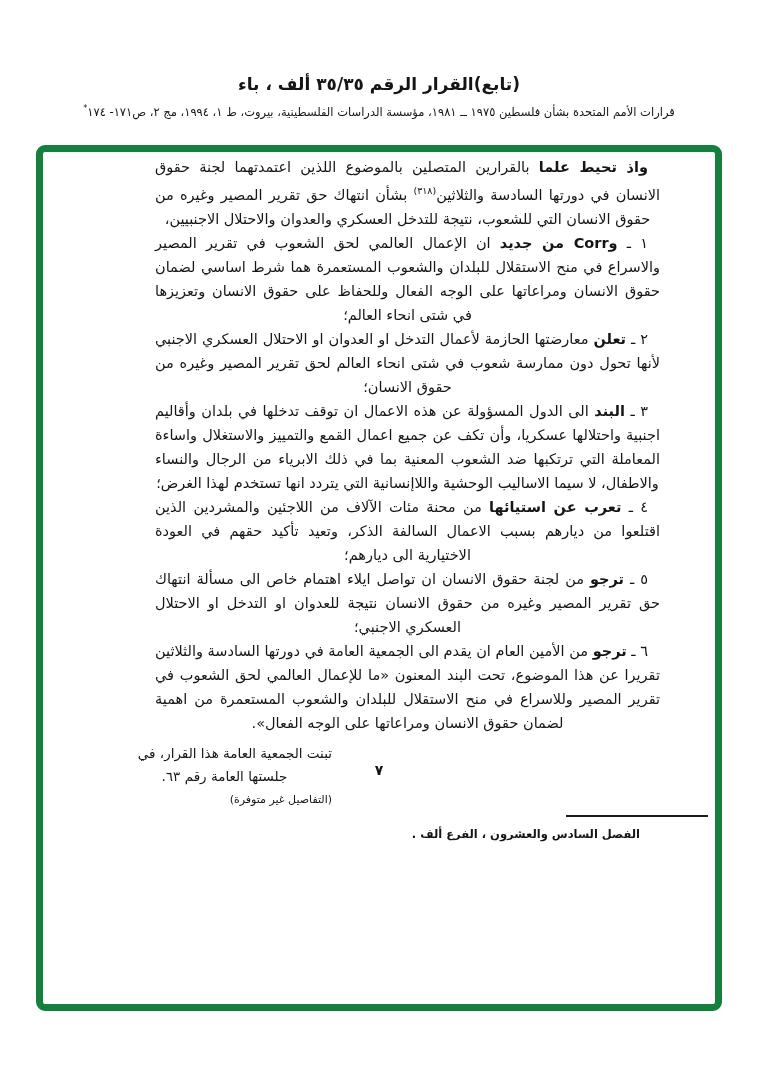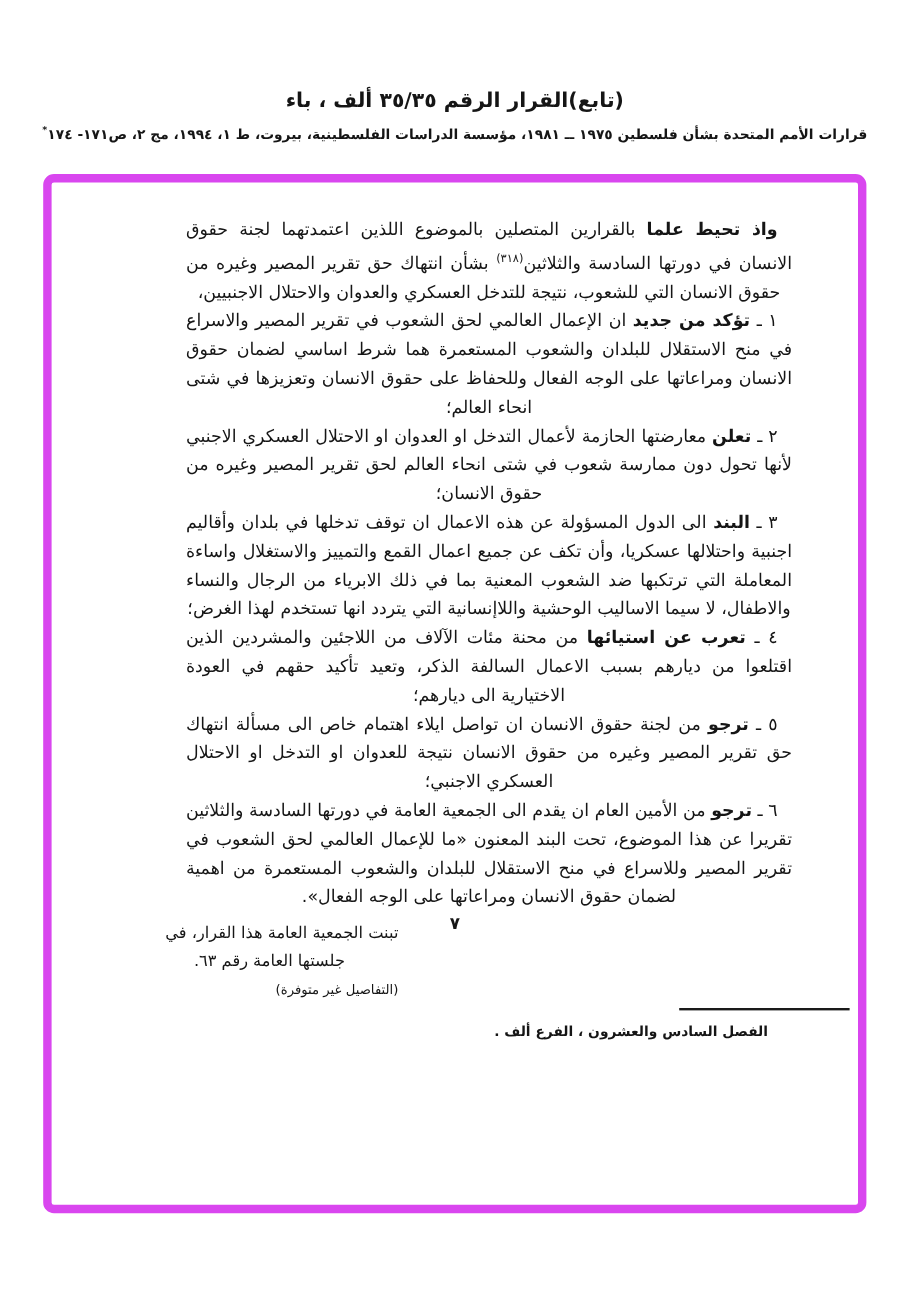--- a/index.html
+++ b/index.html
@@ -5,28 +5,28 @@
   html,body{margin:0;padding:0;}
   body{
     width:758px;height:1078px;background:#ffffff;color:#151515;
     font-family:"DejaVu Sans",sans-serif;position:relative;overflow:hidden;
   }
   .page{position:relative;width:758px;height:804px;background:#fff;border-radius:12px;}
 
   
   .hdr{position:absolute;top:74px;left:0;width:758px;text-align:center;direction:rtl;}
   .doc-title{margin:0;font-size:17px;font-weight:bold;letter-spacing:.3px;}
-  .doc-cite{margin:10px 0 0;font-size:11.5px;font-weight:bold;}
+  .doc-cite{margin:10px 0 0;font-size:11.5px;font-weight:normal;}
   .doc-cite sup{font-size:8px;}
 
   
   .green-box{
     position:absolute;left:36px;top:145px;width:686px;height:866px;
-    box-sizing:border-box;border:7px solid #d946ef;border-radius:9px;
-    padding:28px 55px 0 112px;overflow:hidden;background:#fff;
+    box-sizing:border-box;border:7px solid #15803d;border-radius:9px;
+    padding:3px 55px 0 112px;overflow:hidden;background:#fff;
   }
 
   .body-text{direction:rtl;font-size:14.5px;line-height:24px;}
   .body-para{
     margin:0;text-align:justify;text-align-last:center;text-indent:12px;
   }
   .body-para b{font-weight:bold;}
   .fn-ref{font-size:9.5px;vertical-align:6px;letter-spacing:-.5px;}
 
   
@@ -57,21 +57,21 @@
 
   <div class="hdr">
     <h1 class="doc-title">(تابع)القرار الرقم ٣٥/٣٥ ألف ، باء</h1>
     <p class="doc-cite"><span>قرارات الأمم المتحدة بشأن فلسطين ١٩٧٥ ــ ١٩٨١، مؤسسة الدراسات الفلسطينية، بيروت، ط ١، ١٩٩٤، مج ٢، ص١٧١- ١٧٤</span><sup>*</sup></p>
   </div>
 
   <div class="green-box">
 
     <div class="body-text" id="paragraphs">
         <p class="body-para"><b>واذ تحيط علما</b><span> بالقرارين المتصلين بالموضوع اللذين اعتمدتهما لجنة حقوق الانسان في دورتها السادسة والثلاثين</span><sup class="fn-ref">(٣١٨)</sup><span>  بشأن انتهاك حق تقرير المصير وغيره من حقوق الانسان التي للشعوب، نتيجة للتدخل العسكري والعدوان والاحتلال الاجنبيين،</span></p>
-        <p class="body-para"><span>١ ـ </span><b>تؤكد من جديد</b><span> ان الإعمال العالمي لحق الشعوب في تقرير المصير والاسراع في منح الاستقلال للبلدان والشعوب المستعمرة هما شرط اساسي لضمان حقوق الانسان ومراعاتها على الوجه الفعال وللحفاظ على حقوق الانسان وتعزيزها في شتى انحاء العالم؛</span></p>
+        <p class="body-para"><span>١ ـ </span><b>وCorr من جديد</b><span> ان الإعمال العالمي لحق الشعوب في تقرير المصير والاسراع في منح الاستقلال للبلدان والشعوب المستعمرة هما شرط اساسي لضمان حقوق الانسان ومراعاتها على الوجه الفعال وللحفاظ على حقوق الانسان وتعزيزها في شتى انحاء العالم؛</span></p>
         <p class="body-para"><span>٢ ـ </span><b>تعلن</b><span> معارضتها الحازمة لأعمال التدخل او العدوان او الاحتلال العسكري الاجنبي لأنها تحول دون ممارسة شعوب في شتى انحاء العالم لحق تقرير المصير وغيره من حقوق الانسان؛</span></p>
         <p class="body-para"><span>٣ ـ </span><b>البند</b><span> الى الدول المسؤولة عن هذه الاعمال ان توقف تدخلها في بلدان وأقاليم اجنبية واحتلالها عسكريا، وأن تكف عن جميع اعمال القمع والتمييز والاستغلال واساءة المعاملة التي ترتكبها ضد الشعوب المعنية بما في ذلك الابرياء من الرجال والنساء والاطفال، لا سيما الاساليب الوحشية واللاإنسانية التي يتردد انها تستخدم لهذا الغرض؛</span></p>
         <p class="body-para"><span>٤ ـ </span><b>تعرب عن استيائها</b><span> من محنة مئات الآلاف من اللاجئين والمشردين الذين اقتلعوا من ديارهم بسبب الاعمال السالفة الذكر، وتعيد تأكيد حقهم في العودة الاختيارية الى ديارهم؛</span></p>
         <p class="body-para"><span>٥ ـ </span><b>ترجو</b><span> من لجنة حقوق الانسان ان تواصل ايلاء اهتمام خاص الى مسألة انتهاك حق تقرير المصير وغيره من حقوق الانسان نتيجة للعدوان او التدخل او الاحتلال العسكري الاجنبي؛</span></p>
         <p class="body-para"><span>٦ ـ </span><b>ترجو</b><span> من الأمين العام ان يقدم الى الجمعية العامة في دورتها السادسة والثلاثين تقريرا عن هذا الموضوع، تحت البند المعنون «ما للإعمال العالمي لحق الشعوب في تقرير المصير وللاسراع في منح الاستقلال للبلدان والشعوب المستعمرة من اهمية لضمان حقوق الانسان ومراعاتها على الوجه الفعال».</span></p>
       </div>
 
     <div class="closing">
       <p class="l1">تبنت الجمعية العامة هذا القرار، في</p>
       <p class="l2">جلستها العامة رقم ٦٣.</p>

